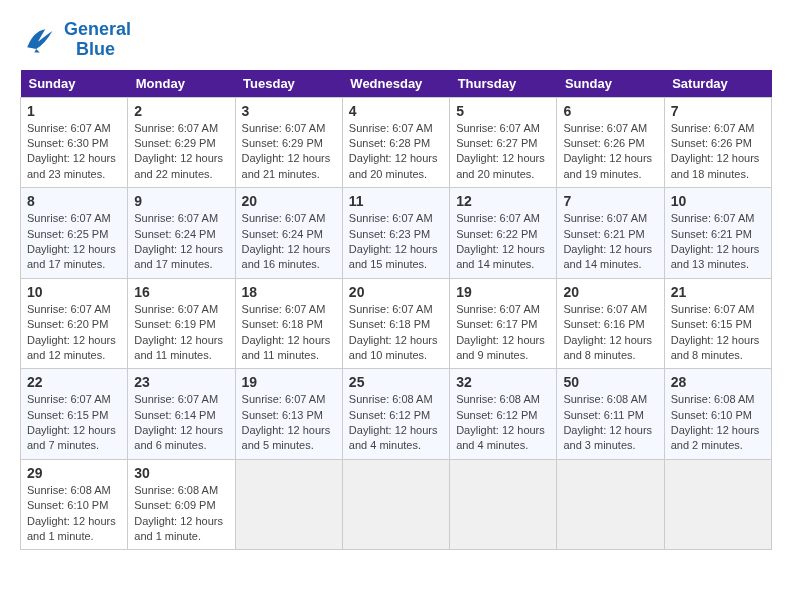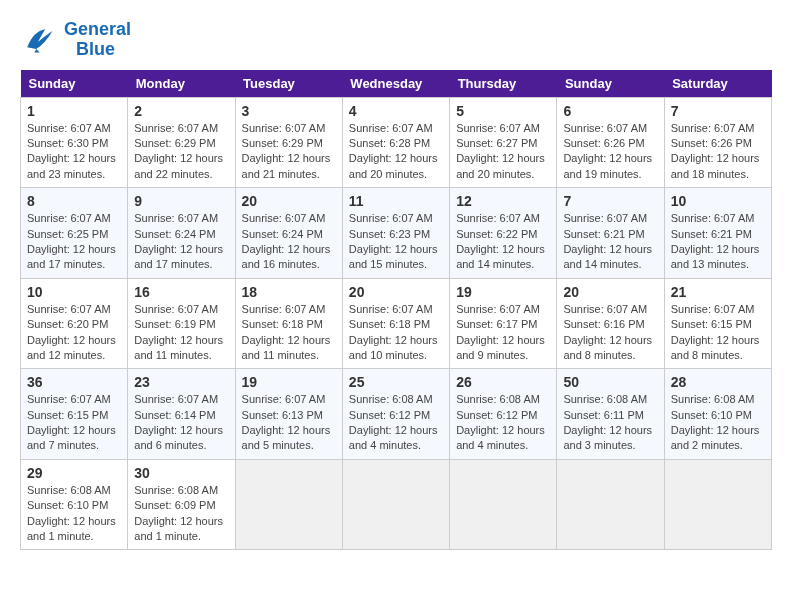--- a/index.html
+++ b/index.html
@@ -293,21 +293,21 @@
         <span class="day-num">21</span>
         <div class="day-info">
           Sunrise: 6:07 AM<br>
           Sunset: 6:15 PM<br>
           Daylight: 12 hours and 8 minutes.
         </div>
       </td>
       </tr>
       <tr>
         <td>
-        <span class="day-num">36</span>
+        <span class="day-num">22</span>
         <div class="day-info">
           Sunrise: 6:07 AM<br>
           Sunset: 6:15 PM<br>
           Daylight: 12 hours and 7 minutes.
         </div>
       </td>
         <td>
         <span class="day-num">23</span>
         <div class="day-info">
           Sunrise: 6:07 AM<br>
@@ -325,21 +325,21 @@
       </td>
         <td>
         <span class="day-num">25</span>
         <div class="day-info">
           Sunrise: 6:08 AM<br>
           Sunset: 6:12 PM<br>
           Daylight: 12 hours and 4 minutes.
         </div>
       </td>
         <td>
-        <span class="day-num">26</span>
+        <span class="day-num">32</span>
         <div class="day-info">
           Sunrise: 6:08 AM<br>
           Sunset: 6:12 PM<br>
           Daylight: 12 hours and 4 minutes.
         </div>
       </td>
         <td>
         <span class="day-num">50</span>
         <div class="day-info">
           Sunrise: 6:08 AM<br>

